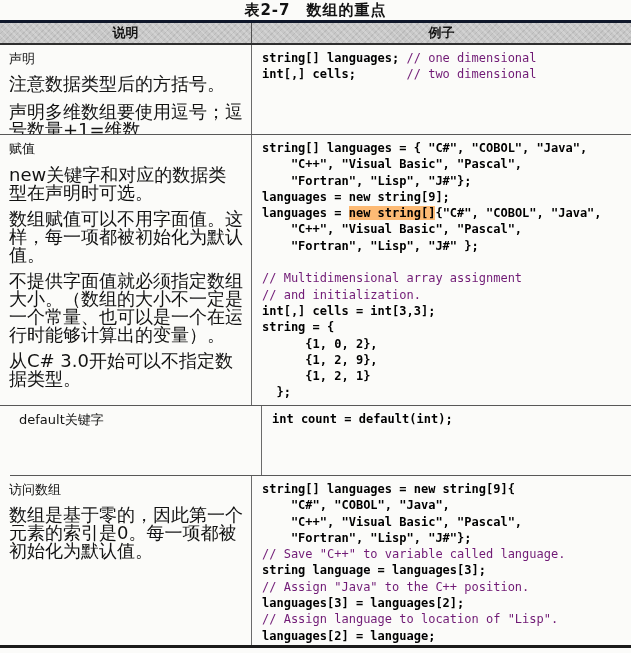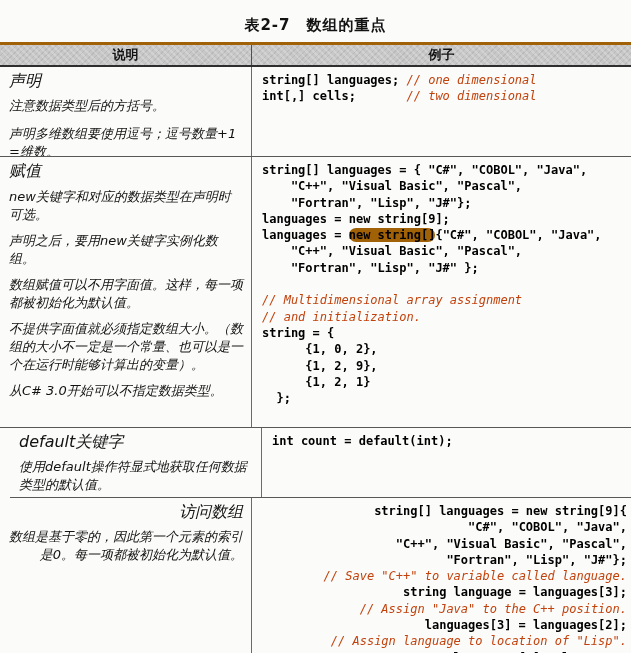--- a/index.html
+++ b/index.html
@@ -2,65 +2,65 @@
 <html><head>
 <meta charset="utf-8">
 <style>
   html,body{margin:0;padding:0;}
   .page{
     width:631px;height:653px;background:#fbfbf9;color:#121212;
     font-family:"DejaVu Sans","Liberation Sans",sans-serif;
     position:relative;overflow:hidden;box-sizing:border-box;
   }
   .tbl-title{
-    height:27px;line-height:21px;text-align:center;
-    font-weight:bold;font-size:15px;letter-spacing:1px;margin-top:15px;
+    height:20px;line-height:21px;text-align:center;
+    font-weight:bold;font-size:15px;letter-spacing:1px;
   }
   .tbl{
-    border-top:3px solid #a16207;
+    border-top:3px solid #0f172a;
     border-bottom:3px solid #1b1b1b;
   }
   .thead{
     display:grid;grid-template-columns:251px 1fr;height:20px;
     background-color:#c7c7c7;
     background-image:
       repeating-linear-gradient(45deg, rgba(255,255,255,.20) 0 2px, rgba(255,255,255,0) 2px 5px),
       repeating-linear-gradient(-45deg, rgba(0,0,0,.07) 0 1px, rgba(0,0,0,0) 1px 4px);
     border-bottom:2px solid #2e2e2e;
   }
   .hc{
     display:flex;align-items:center;justify-content:center;
     font-weight:bold;font-size:13px;
   }
   .hc.right{border-left:1px solid #4e4e4e;}
   .row{
     display:grid;grid-template-columns:251px 1fr;
     border-bottom:1px solid #585858;box-sizing:border-box;
   }
-  .row:last-child{border-bottom:none;text-align:right;}
+  .row:last-child{border-bottom:none;}
   .row-0{height:90px;}
   .row-1{height:271px;}
   .row-2{height:70px;margin-left:10px;}
   .row-3{height:169px;}
   .cell{box-sizing:border-box;overflow:hidden;}
   .desc{padding:5px 8px 0 9px;}
   .codec{border-left:1px solid #6b6b6b;padding:5px 4px 0 10px;}
   .term{
-    font-style:italic;font-size:16px;line-height:18px;margin:0 0 7px 0;
+    font-size:13px;line-height:18px;margin:0 0 7px 0;
   }
-  .note{font-size:13px;line-height:18px;word-break:break-all;font-style:italic;}
+  .note{font-size:18px;line-height:18px;word-break:break-all;}
   .notes.spaced .note{margin-bottom:10px;}
   .notes.tight .note{margin-bottom:0;margin-top:8px;}
   .cl{
     font-family:"DejaVu Sans Mono","Liberation Mono",monospace;
     font-size:12px;line-height:16.3px;white-space:pre;
     font-weight:bold;color:#000;
   }
-  .cmt{font-weight:normal;font-style:italic;color:#c2410c;}
-  .hl{background:#a16207;border-radius:7px;}
+  .cmt{font-weight:normal;color:#701a75;}
+  .hl{background:#fdba74;}
 </style>
 </head>
 <body>
 
 <div class="page">
   <div class="tbl-title">表2-7　数组的重点</div>
   <div class="tbl">
     <div class="thead">
       <div class="hc">说明</div>
       <div class="hc right">例子</div>
@@ -77,50 +77,47 @@
           <div class="cell codec">
             <div class="cl"><span class="kw">string[] languages; </span><span class="cmt">// one dimensional</span></div>
             <div class="cl"><span class="kw">int[,] cells;       </span><span class="cmt">// two dimensional</span></div>
           </div>
         </div>
         <div class="row row-1">
           <div class="cell desc">
             <div class="term">赋值</div>
             <div class="notes tight">
               <div class="note">new关键字和对应的数据类型在声明时可选。</div>
-              <div class="note">声明之后，要用new关键字实例化数组。</div>
               <div class="note">数组赋值可以不用字面值。这样，每一项都被初始化为默认值。</div>
               <div class="note">不提供字面值就必须指定数组大小。（数组的大小不一定是一个常量、也可以是一个在运行时能够计算出的变量）。</div>
               <div class="note">从C# 3.0开始可以不指定数据类型。</div>
             </div>
           </div>
           <div class="cell codec">
             <div class="cl"><span class="kw">string[] languages = { "C#", "COBOL", "Java",</span></div>
             <div class="cl"><span class="kw">    "C++", "Visual Basic", "Pascal",</span></div>
             <div class="cl"><span class="kw">    "Fortran", "Lisp", "J#"};</span></div>
             <div class="cl"><span class="kw">languages = new string[9];</span></div>
             <div class="cl"><span class="kw">languages = </span><span class="hl">new string[]</span><span class="kw">{"C#", "COBOL", "Java",</span></div>
             <div class="cl"><span class="kw">    "C++", "Visual Basic", "Pascal",</span></div>
             <div class="cl"><span class="kw">    "Fortran", "Lisp", "J#" };</span></div>
             <div class="cl">&nbsp;</div>
             <div class="cl"><span class="cmt">// Multidimensional array assignment</span></div>
             <div class="cl"><span class="cmt">// and initialization.</span></div>
+            <div class="cl"><span class="kw">int[,] cells = int[3,3];</span></div>
             <div class="cl"><span class="kw">string = {</span></div>
             <div class="cl"><span class="kw">      {1, 0, 2},</span></div>
             <div class="cl"><span class="kw">      {1, 2, 9},</span></div>
             <div class="cl"><span class="kw">      {1, 2, 1}</span></div>
             <div class="cl"><span class="kw">  };</span></div>
           </div>
         </div>
         <div class="row row-2">
           <div class="cell desc">
             <div class="term">default关键字</div>
-            <div class="notes spaced">
-              <div class="note">使用default操作符显式地获取任何数据类型的默认值。</div>
-            </div>
           </div>
           <div class="cell codec">
             <div class="cl"><span class="kw">int count = default(int);</span></div>
           </div>
         </div>
         <div class="row row-3">
           <div class="cell desc">
             <div class="term">访问数组</div>
             <div class="notes spaced">
               <div class="note">数组是基于零的，因此第一个元素的索引是0。每一项都被初始化为默认值。</div>

